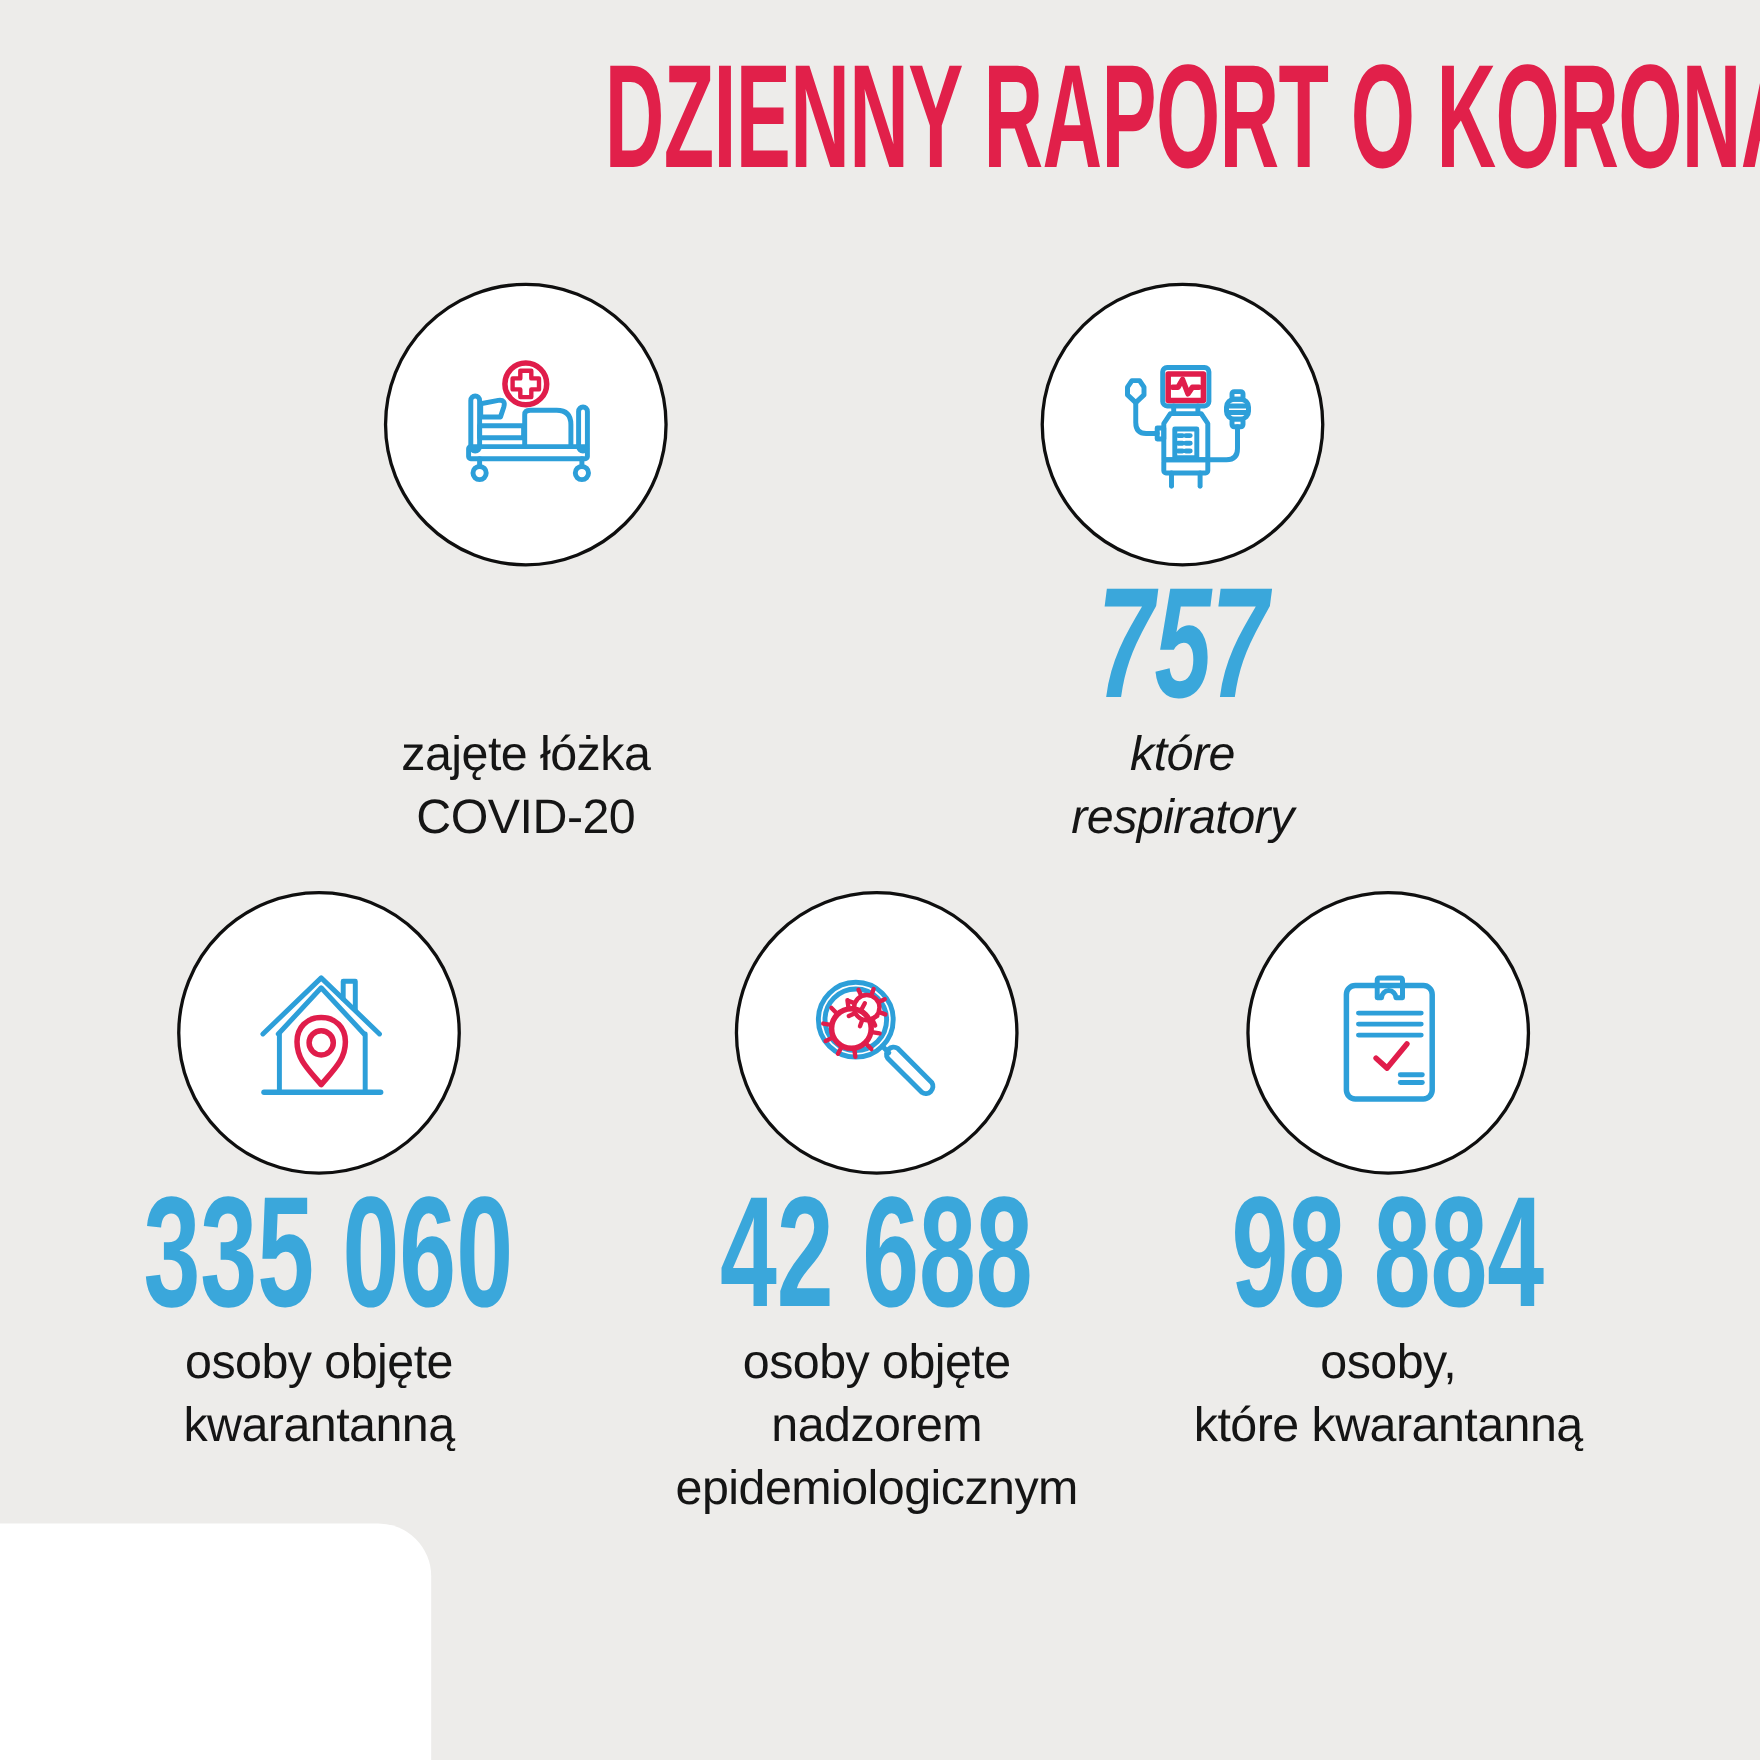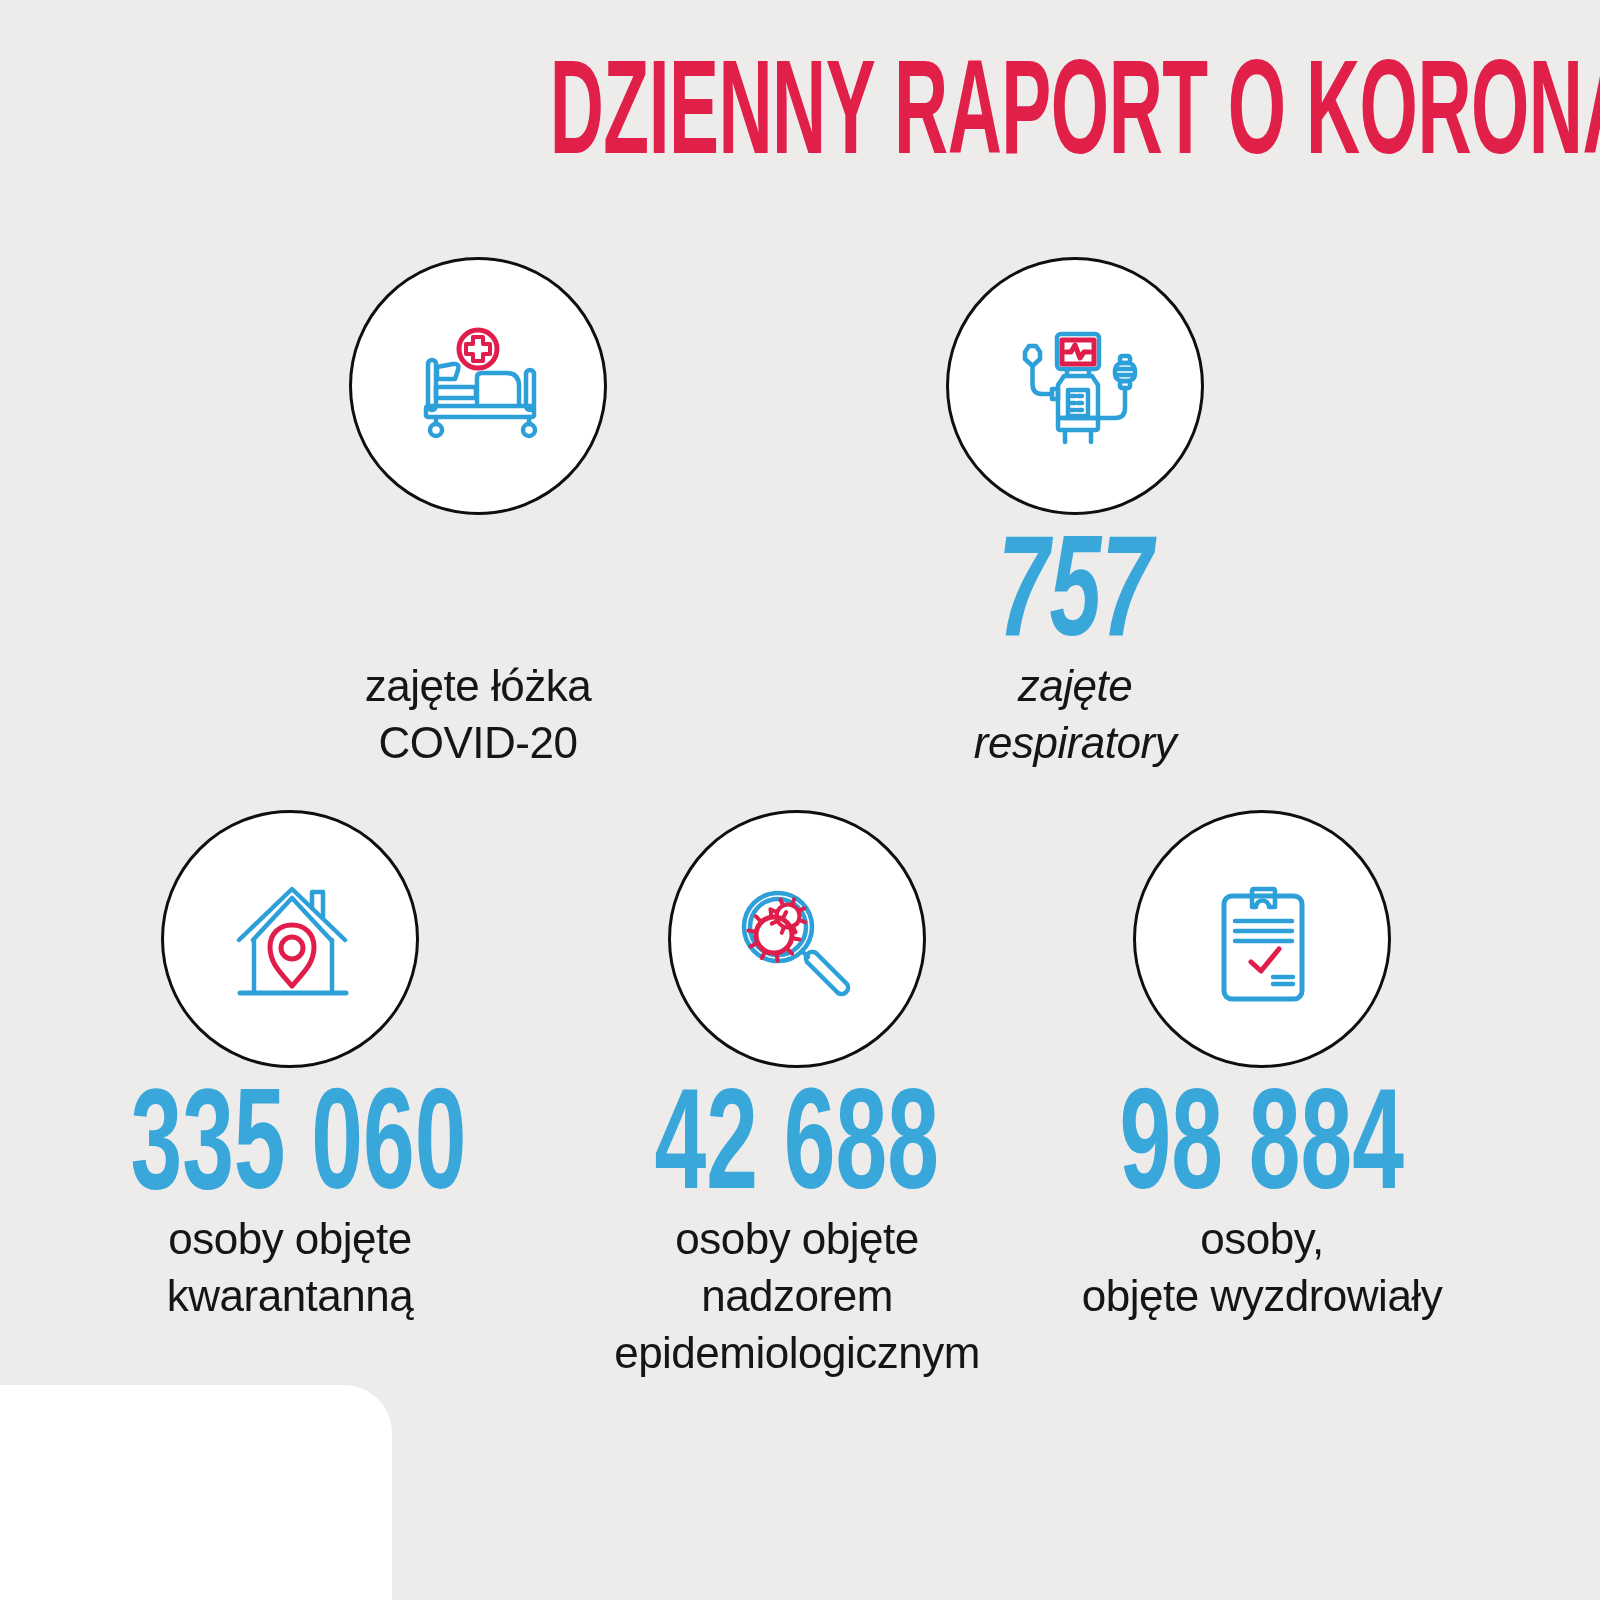--- a/index.html
+++ b/index.html
@@ -109,21 +109,21 @@
         <rect class="b" x="120" y="57" width="20" height="18" rx="7"></rect>
         <line class="b" x1="121" y1="63" x2="139" y2="63" stroke-width="3"></line>
         <line class="b" x1="121" y1="69" x2="139" y2="69" stroke-width="3"></line>
         <rect class="b" x="125" y="75" width="10" height="7" rx="2" stroke-width="3.5"></rect>
         <path class="b" d="M130 82 V102 Q130 112 120 112 H104"></path>
       </svg>
     </div>
     <div class="stat-number">
       <span class="squeeze">757</span>
     </div>
-    <div class="stat-label">zajęte
+    <div class="stat-label">które
 respiratory</div>
   </div>
 
   <div class="stat row2" style="left:40px;">
     <div class="icon-circle">
       <svg width="160" height="160" viewBox="0 0 160 160">
         <polyline class="b" points="29,81 82,30 135,81"></polyline>
         <path class="b" d="M102 49 V33 H113 V59"></path>
         <polyline class="b" points="43,81 82,39 121,81"></polyline>
         <line class="b" x1="44" y1="81" x2="44" y2="133"></line>
@@ -187,21 +187,21 @@
         <line class="b" x1="53" y1="82" x2="110" y2="82"></line>
         <polyline class="r" points="69,103 79,112 97,90" stroke-width="8"></polyline>
         <line class="b" x1="91" y1="118" x2="111" y2="118" stroke-width="4"></line>
         <line class="b" x1="91" y1="125" x2="111" y2="125" stroke-width="4"></line>
       </svg>
     </div>
     <div class="stat-number">
       <span class="squeeze">98 884</span>
     </div>
     <div class="stat-label">osoby,
-objęte wyzdrowiały</div>
+które kwarantanną</div>
   </div>
 
   <div class="footer-card">
     
     
   </div>
 
 </div>
 
 </body></html>

